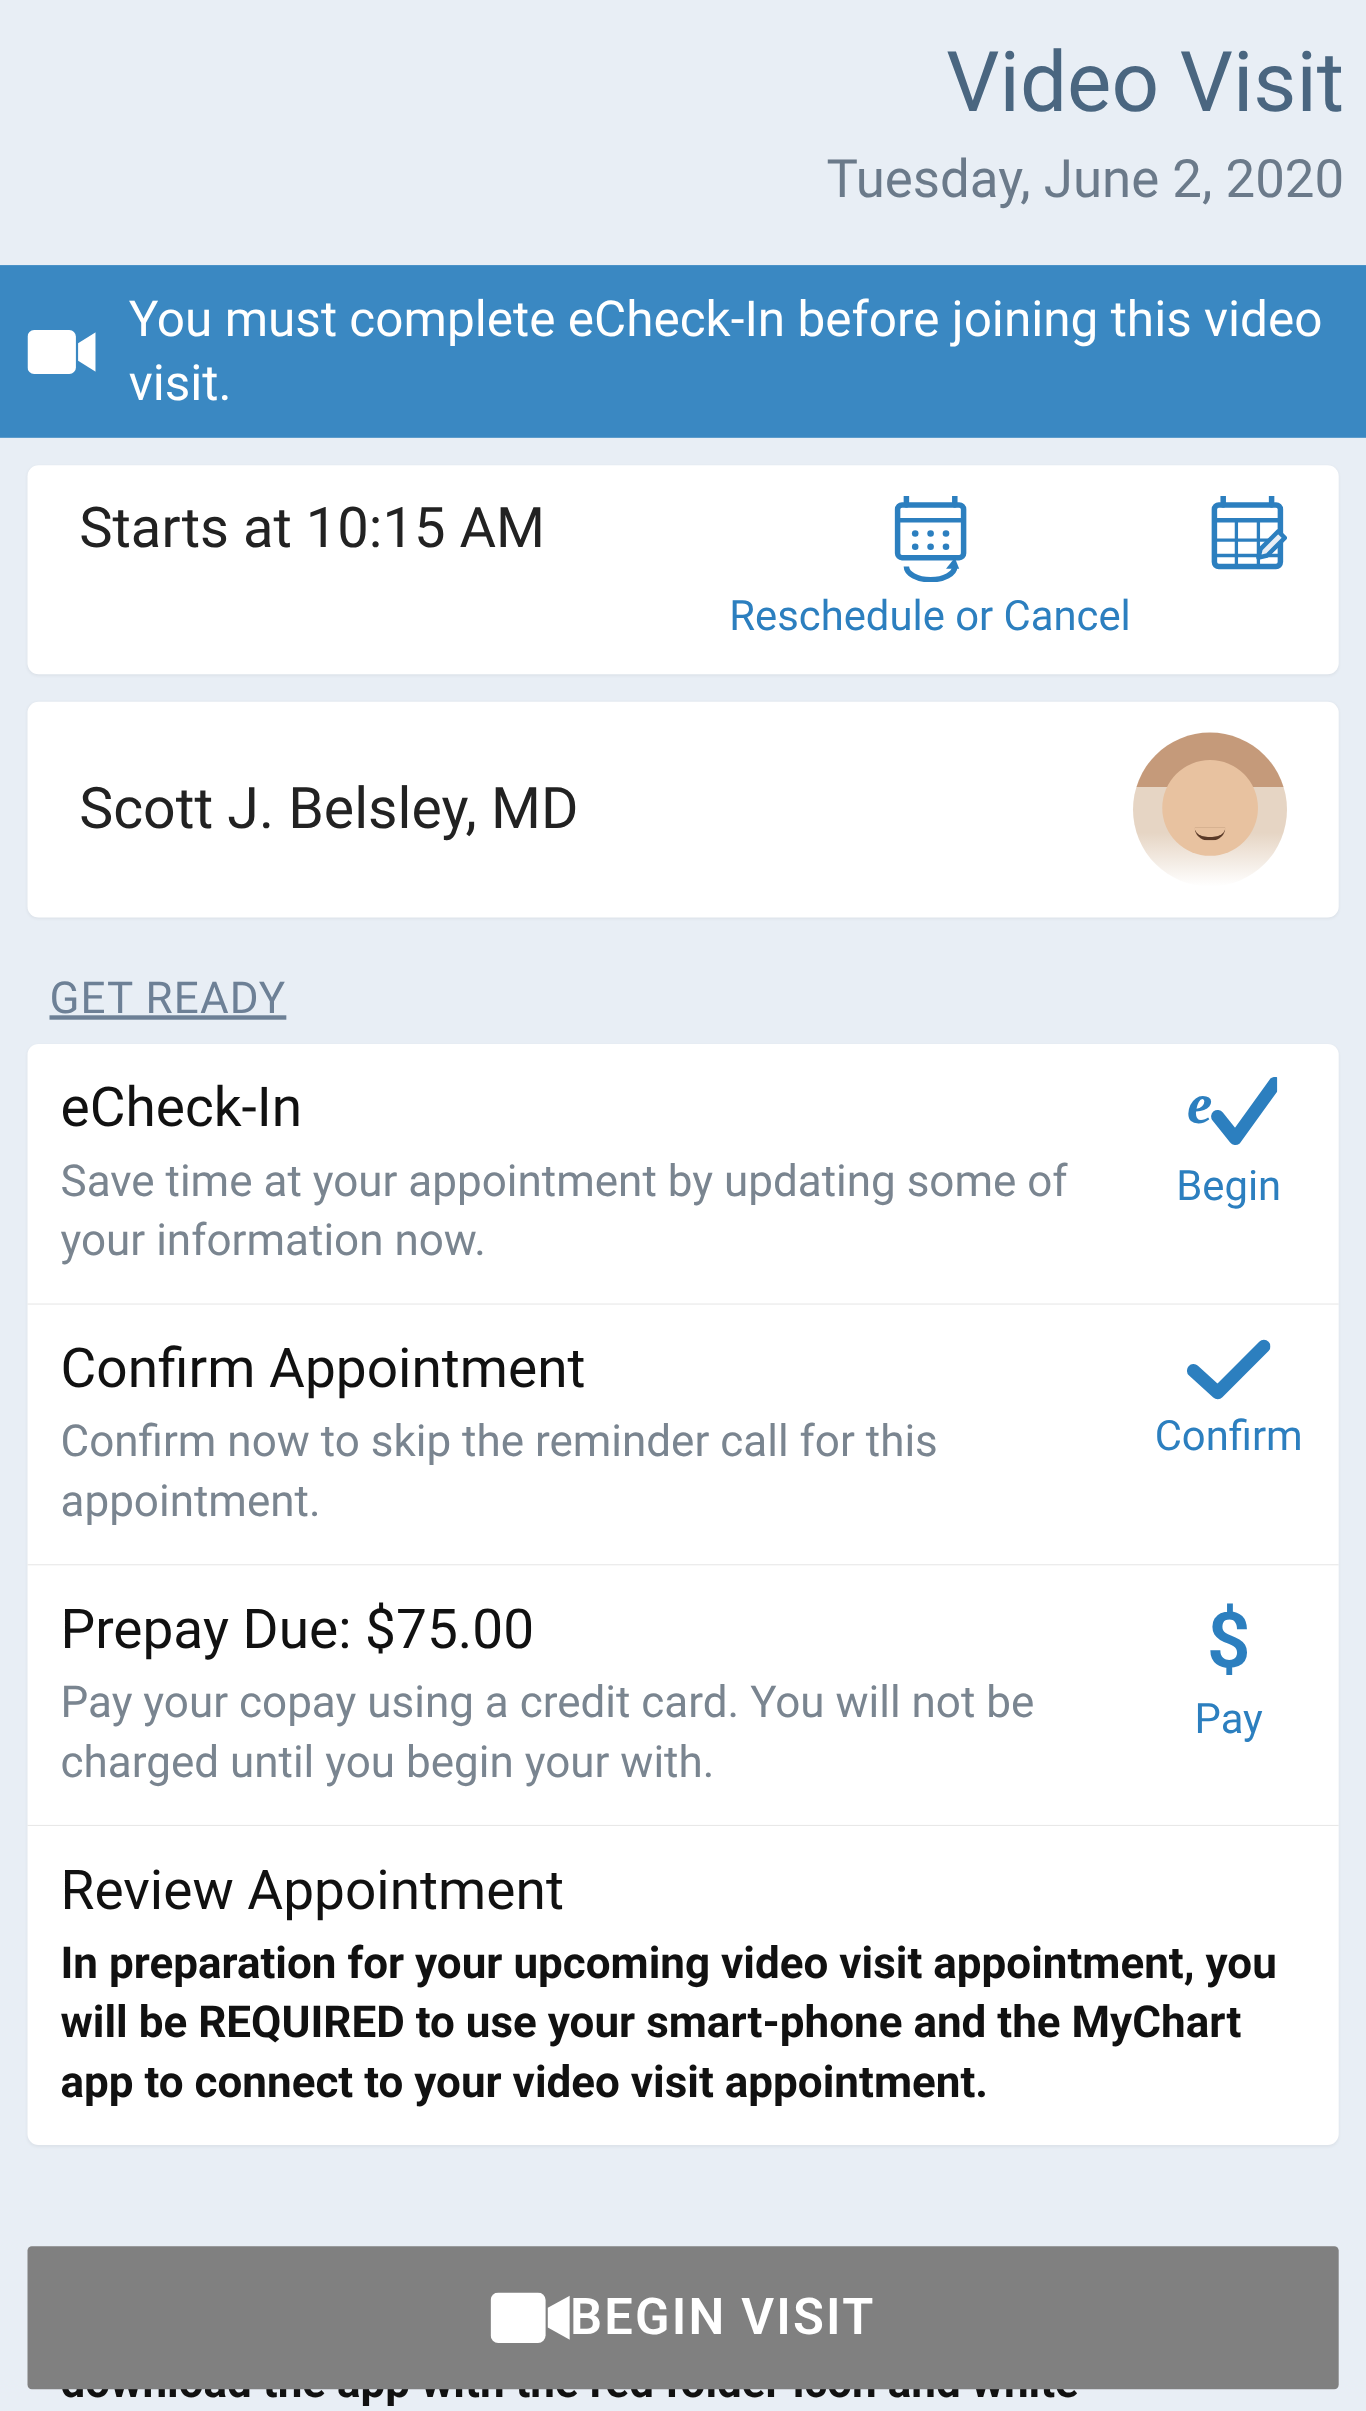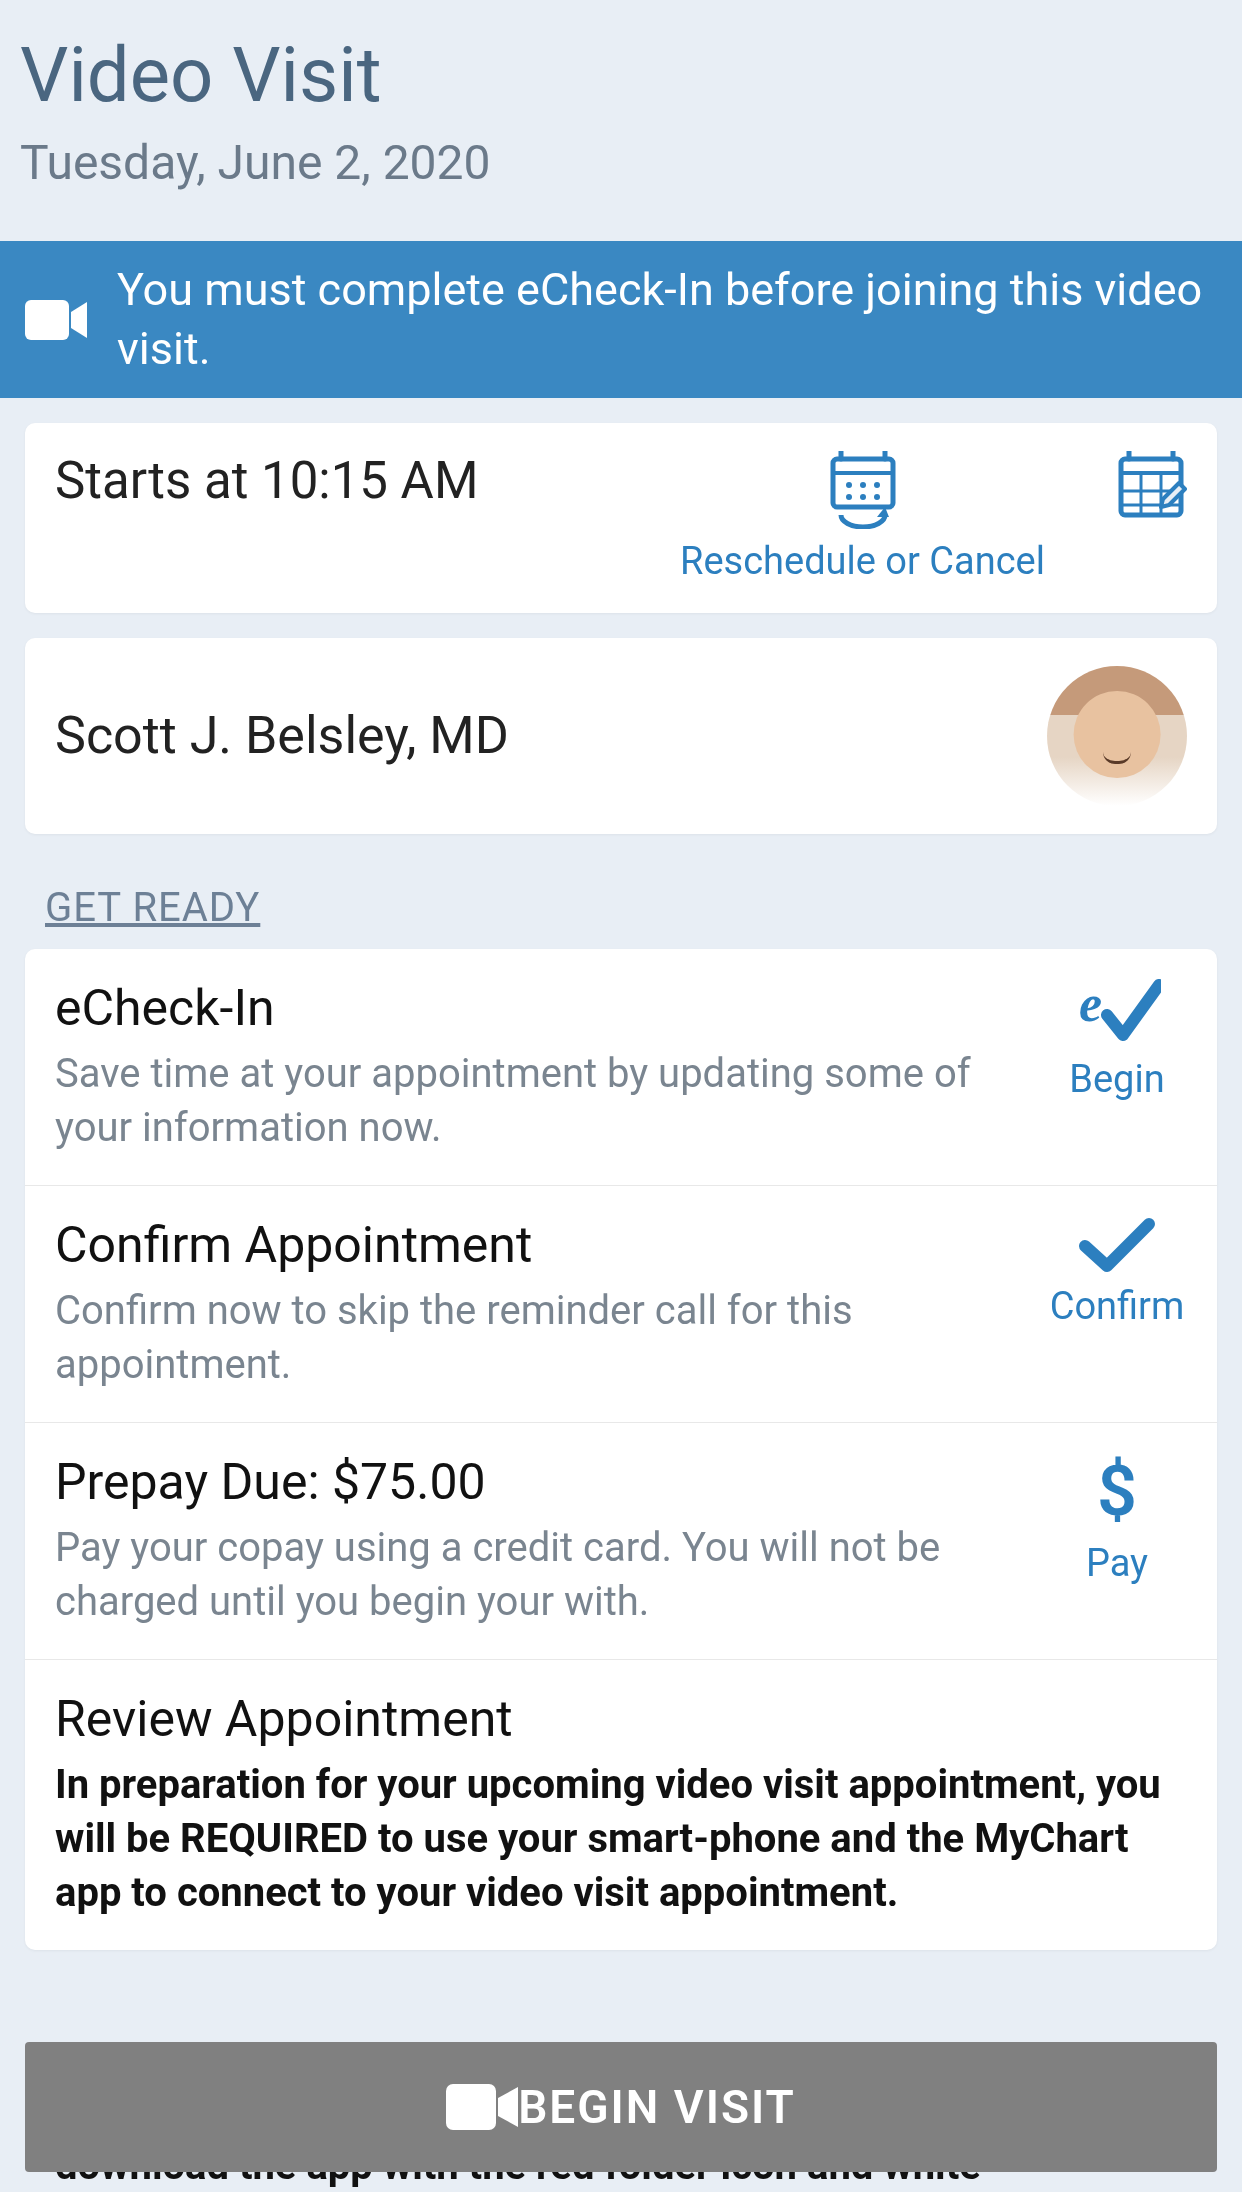--- a/index.html
+++ b/index.html
@@ -6,21 +6,21 @@
     body {
       width: 1242px;
       height: 2192px;
       background: #e8eef5;
       font-family: -apple-system, BlinkMacSystemFont, "Segoe UI", Roboto, Helvetica, Arial, sans-serif;
       color: #333;
       overflow: hidden;
       position: relative;
     }
     .header {
-      text-align: left;
+      text-align: right;
       padding: 30px 20px 50px;
     }
     .page-title {
       font-size: 76px;
       font-weight: 400;
       color: #4a6680;
       margin-bottom: 14px;
     }
     .page-subtitle {
       font-size: 48px;
@@ -40,21 +40,21 @@
       align-items: center;
     }
     .banner-text {
       font-size: 45px;
       line-height: 1.3;
     }
     .card {
       background: #fff;
       margin: 25px;
       border-radius: 10px;
-      padding: 28px 30px;
+      padding: 28px 47px;
       box-shadow: 0 1px 3px rgba(0,0,0,0.05);
     }
     .time-card {
       display: flex;
       align-items: flex-start;
       justify-content: space-between;
     }
     .time-label {
       font-size: 51px;
       color: #222;

